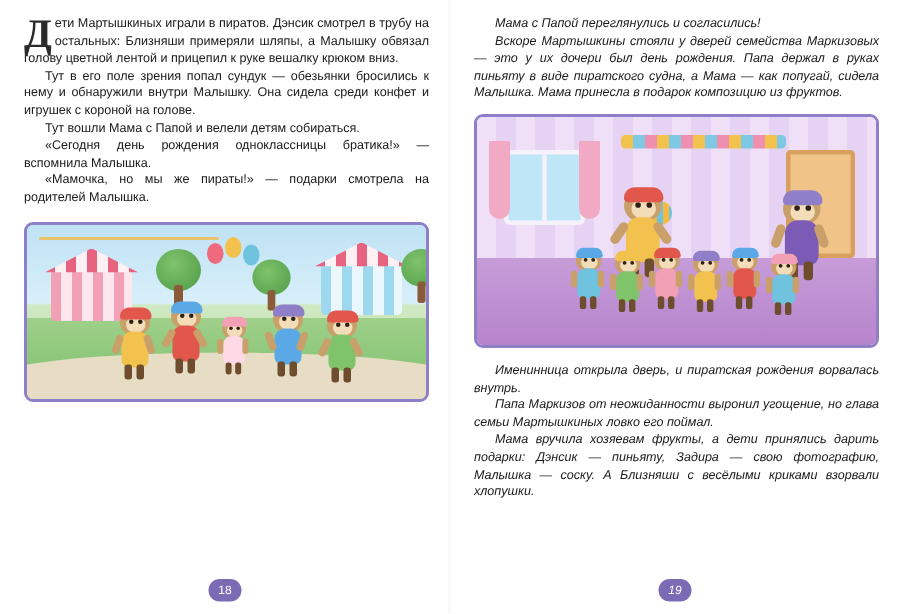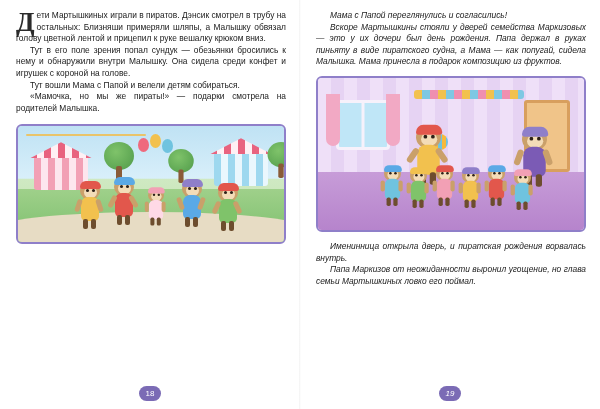--- a/index.html
+++ b/index.html
@@ -207,20 +207,21 @@
 <body>
 
 <div class="spread">
 
   <div class="page page-left">
 
     <div class="text-block">
       <p class="dropcap-para noindent"><span class="dropcap">Д</span><span>ети Мартышкиных играли в пиратов. Дэнсик смотрел в трубу на остальных: Близняши примеряли шляпы, а Малышку обвязал голову цветной лентой и прицепил к руке вешалку крюком вниз.</span></p>
       <p>Тут в его поле зрения попал сундук — обезьянки бросились к нему и обнаружили внутри Малышку. Она сидела среди конфет и игрушек с короной на голове.</p>
       <p>Тут вошли Мама с Папой и велели детям собираться.</p>
+      <p>«Сегодня день рождения одноклассницы братика!» — вспомнила Малышка.</p>
       <p>«Мамочка, но мы же пираты!» — подарки смотрела на родителей Малышка.</p>
     </div>
 
     <div class="illus illus-left">
       <div class="sky scene-park"></div>
       <div class="park-grass"></div>
       <div class="park-path"></div>
 
       <div class="tent" style="left:16px; top:30px;"></div>
       <div class="tent" style="left:196px; top:26px; background:repeating-linear-gradient(90deg,#9ed8ef 0 7px,#eaf7fd 7px 14px);"></div>
@@ -444,18 +445,19 @@
         <div class="arm" style="left:-4px;"></div>
           <div class="arm" style="left:17px;"></div>
         <div class="leg" style="left:3px;"></div>
           <div class="leg" style="left:11px;"></div>
       </div>
     </div>
 
     <div class="text-block" style="margin-top:9px;">
       <p>Именинница открыла дверь, и пиратская рождения ворвалась внутрь.</p>
       <p>Папа Маркизов от неожиданности выронил угощение, но глава семьи Мартышкиных ловко его поймал.</p>
+      <p>Мама вручила хозяевам фрукты, а дети принялись дарить подарки: Дэнсик — пиньяту, Задира — свою фотографию, Малышка — соску. А Близняши с весёлыми криками взорвали хлопушки.</p>
     </div>
 
     <div class="folio">19</div>
   </div>
 
 </div>
 
 </body></html>

